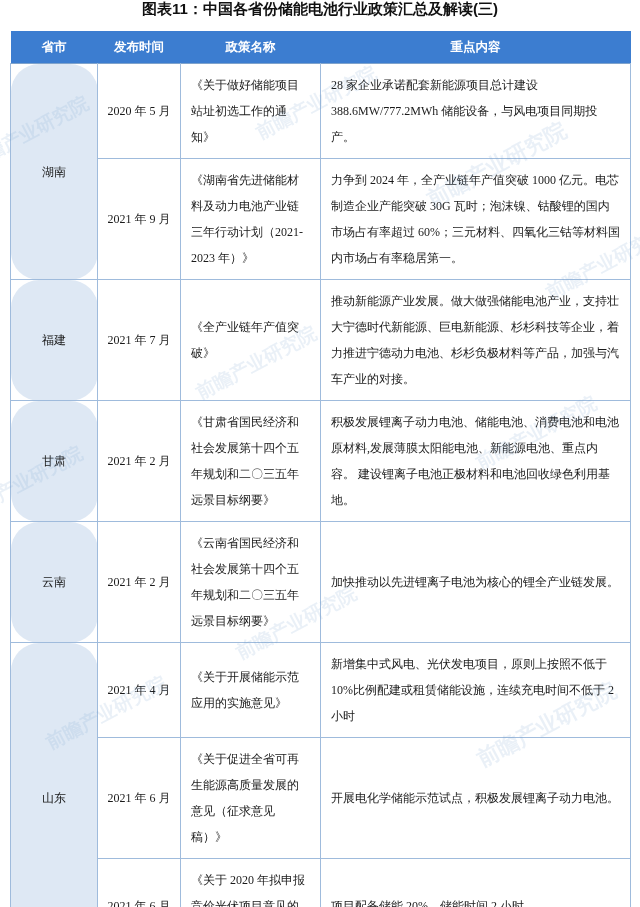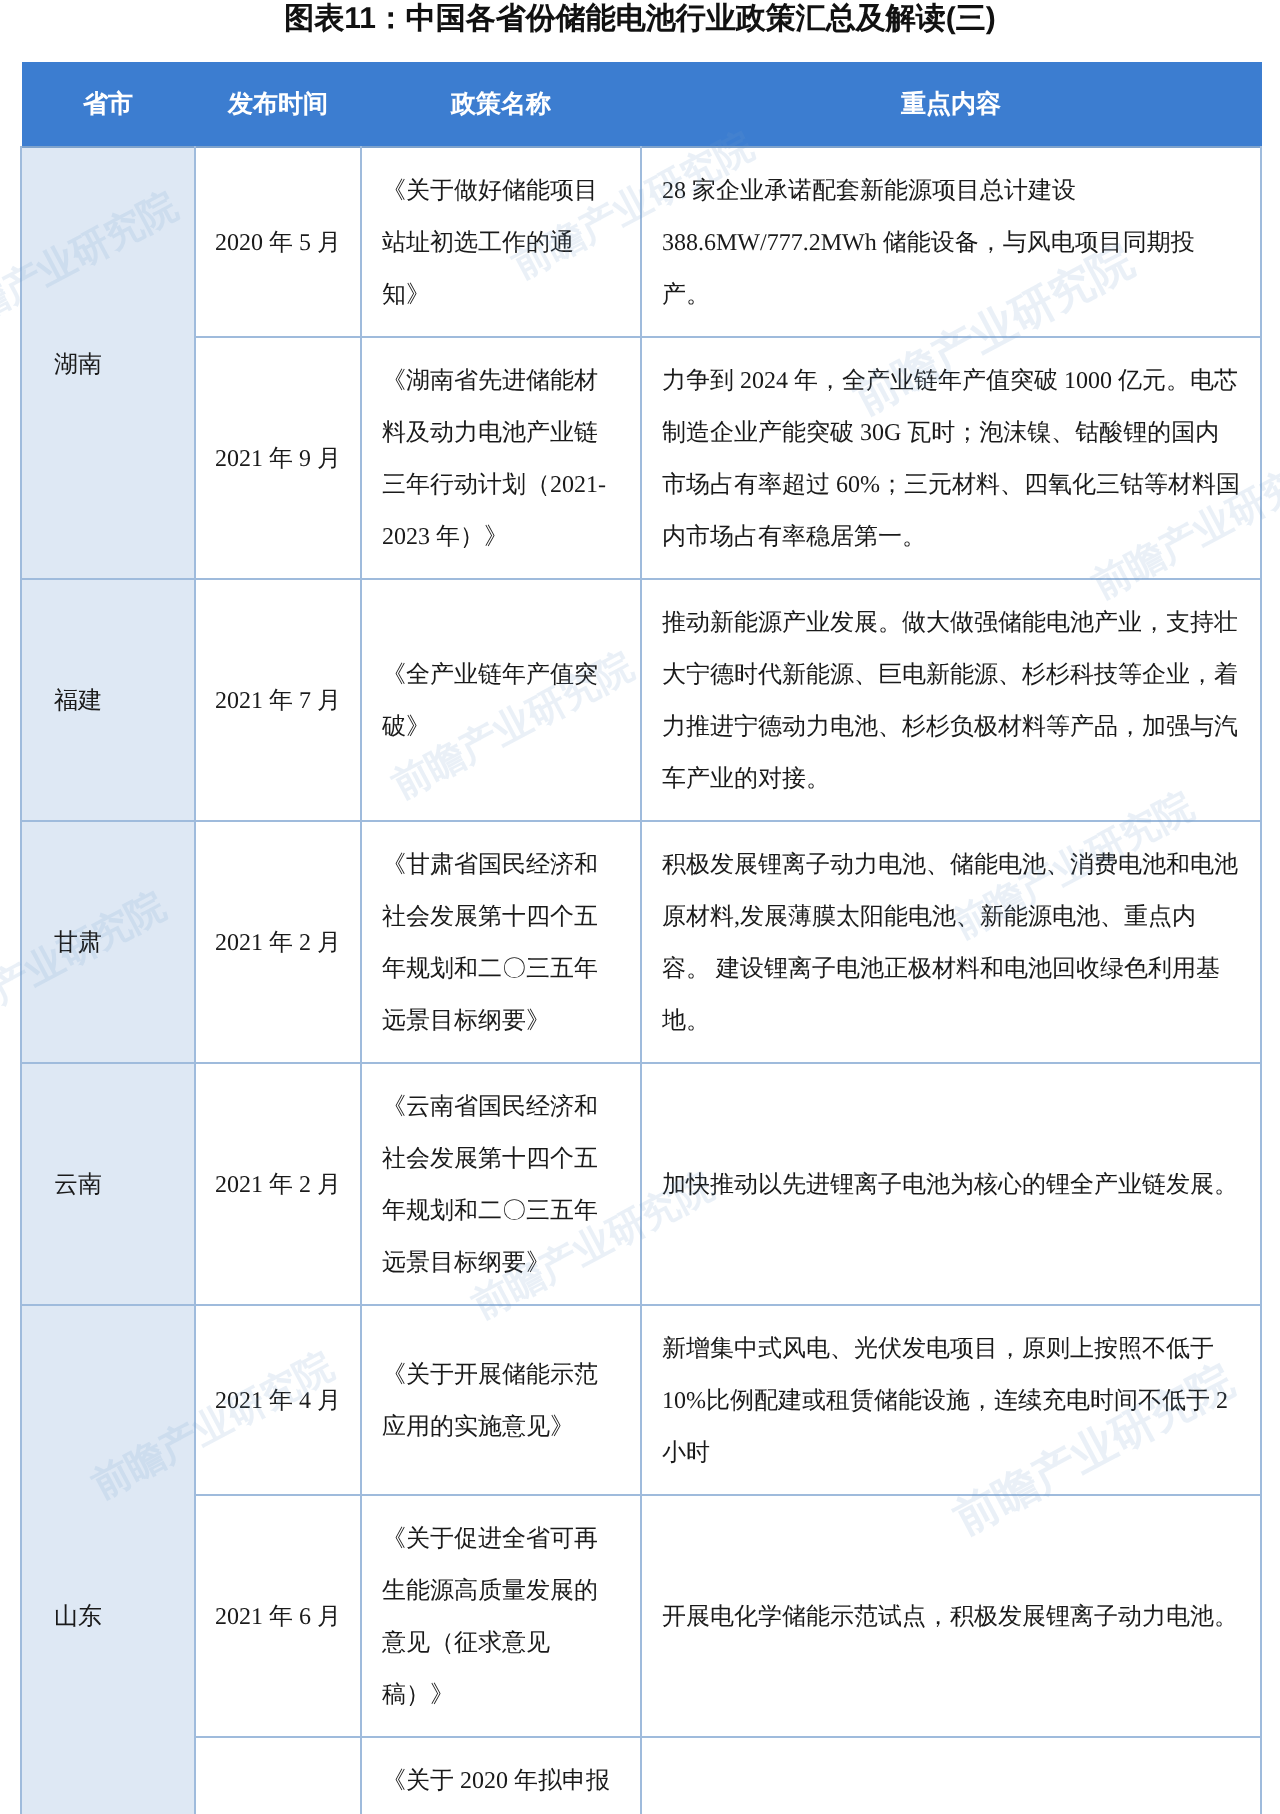--- a/index.html
+++ b/index.html
@@ -17,29 +17,29 @@
     width:620px;margin:0 10px;border-collapse:collapse;table-layout:fixed;
     position:relative;z-index:1;
   }
   col.c-province{width:87px;}
   col.c-date{width:83px;}
   col.c-policy{width:140px;}
   col.c-content{width:310px;}
   thead th{
     background:#3C7DD0;color:#ffffff;border:0;
     font-family:"Liberation Sans","DejaVu Sans",sans-serif;
-    font-size:12.5px;font-weight:bold;height:42px;padding:0;text-align:center;
+    font-size:12.5px;font-weight:bold;height:32px;padding:0;text-align:center;
   }
   tbody td{
     border:1px solid #9FBBDC;
     font-size:12px;line-height:26px;vertical-align:middle;
     padding:8px 8px;background:transparent;margin-top:24px;
   }
   td.col-province{
-    background:#DEE8F4;text-align:left;padding:8px 16px;
+    background:#DEE8F4;text-align:center;padding:8px 0;border-radius:28px;
   }
   td.col-date{text-align:center;white-space:nowrap;padding:8px 2px;}
   td.col-policy{text-align:left;padding:8px 10px;}
   td.col-content{text-align:left;padding:8px 10px;}
   tbody tr.group-start td{border-top:1px solid #7FA3CC;}
   tbody tr:last-child td{border-bottom:2px solid #2E5F9E;}
   
   .wm-layer{position:absolute;inset:0;pointer-events:none;z-index:2;}
   .wm{
     position:absolute;display:block;white-space:nowrap;

